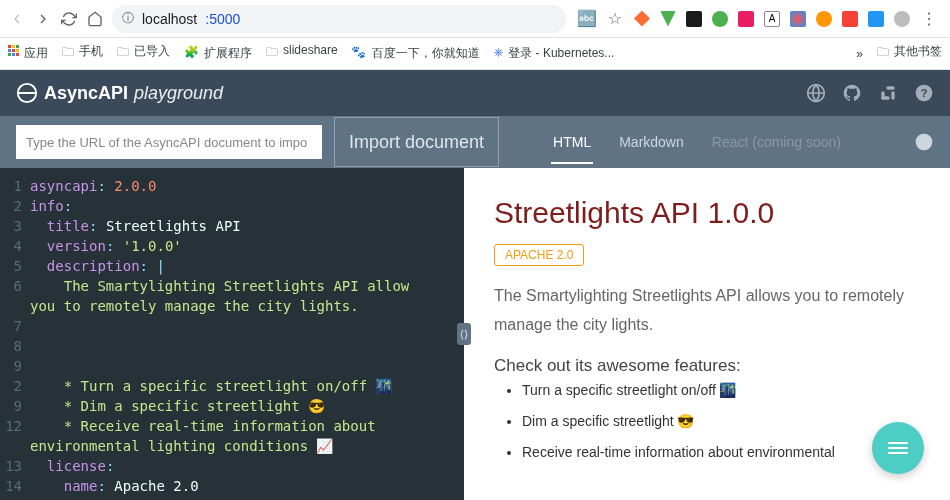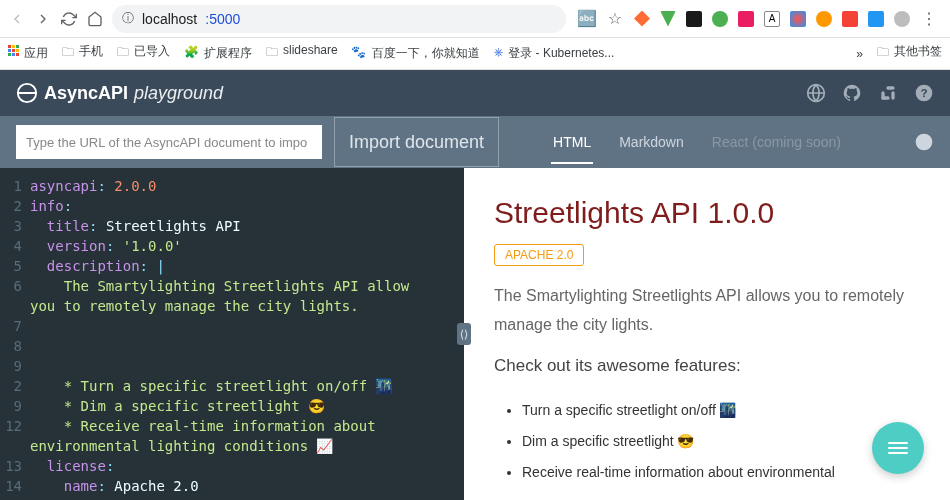--- a/index.html
+++ b/index.html
@@ -48,21 +48,21 @@
 .tok-num { color: #f78c6c; }
 .tok-txt { color: #eeffff; }
 .tok-punc { color: #89ddff; }
 
 .splitter { width: 14px; background: #607384; display: flex; align-items: center; justify-content: center; color: #dfe6ec; position: absolute; left: 457px; top: 50%; transform: translateY(-50%); z-index: 5; border-radius: 3px; height: 22px; font-size: 11px; }
 
 .preview { flex: 1; background: #fff; padding: 28px 30px 10px 30px; overflow: hidden; color: #333; font-family: -apple-system, Arial, sans-serif; position: relative; }
 .preview h1 { font-size: 30px; font-weight: 400; color: #7f1d1d; margin-bottom: 14px; }
 .badge { display: inline-block; border: 1px solid #f39c12; color: #f39c12; padding: 3px 10px; font-size: 12px; border-radius: 3px; margin-bottom: 16px; }
 .preview p { font-size: 16px; color: #666; line-height: 1.8; margin-bottom: 16px; }
-.preview h3 { font-size: 17px; font-weight: 400; color: #444; margin-bottom: 24px; }
+.preview h3 { font-size: 17px; font-weight: 400; color: #444; margin-bottom: 4px; }
 .preview ul { list-style: disc; padding-left: 28px; font-size: 14px; color: #333; }
 .preview li { margin-bottom: 10px; line-height: 1.5; }
 
 .fab { position: absolute; right: 26px; bottom: 26px; width: 52px; height: 52px; border-radius: 50%; background: #4ecdc4; display: flex; align-items: center; justify-content: center; cursor: pointer; box-shadow: 0 3px 8px rgba(0,0,0,0.2); }
 .fab-lines { width: 20px; height: 12px; display: flex; flex-direction: column; justify-content: space-between; }
 .fab-lines span { height: 2px; background: #fff; border-radius: 1px; }
 
 svg { display: block; }
 </style>
 </head>

